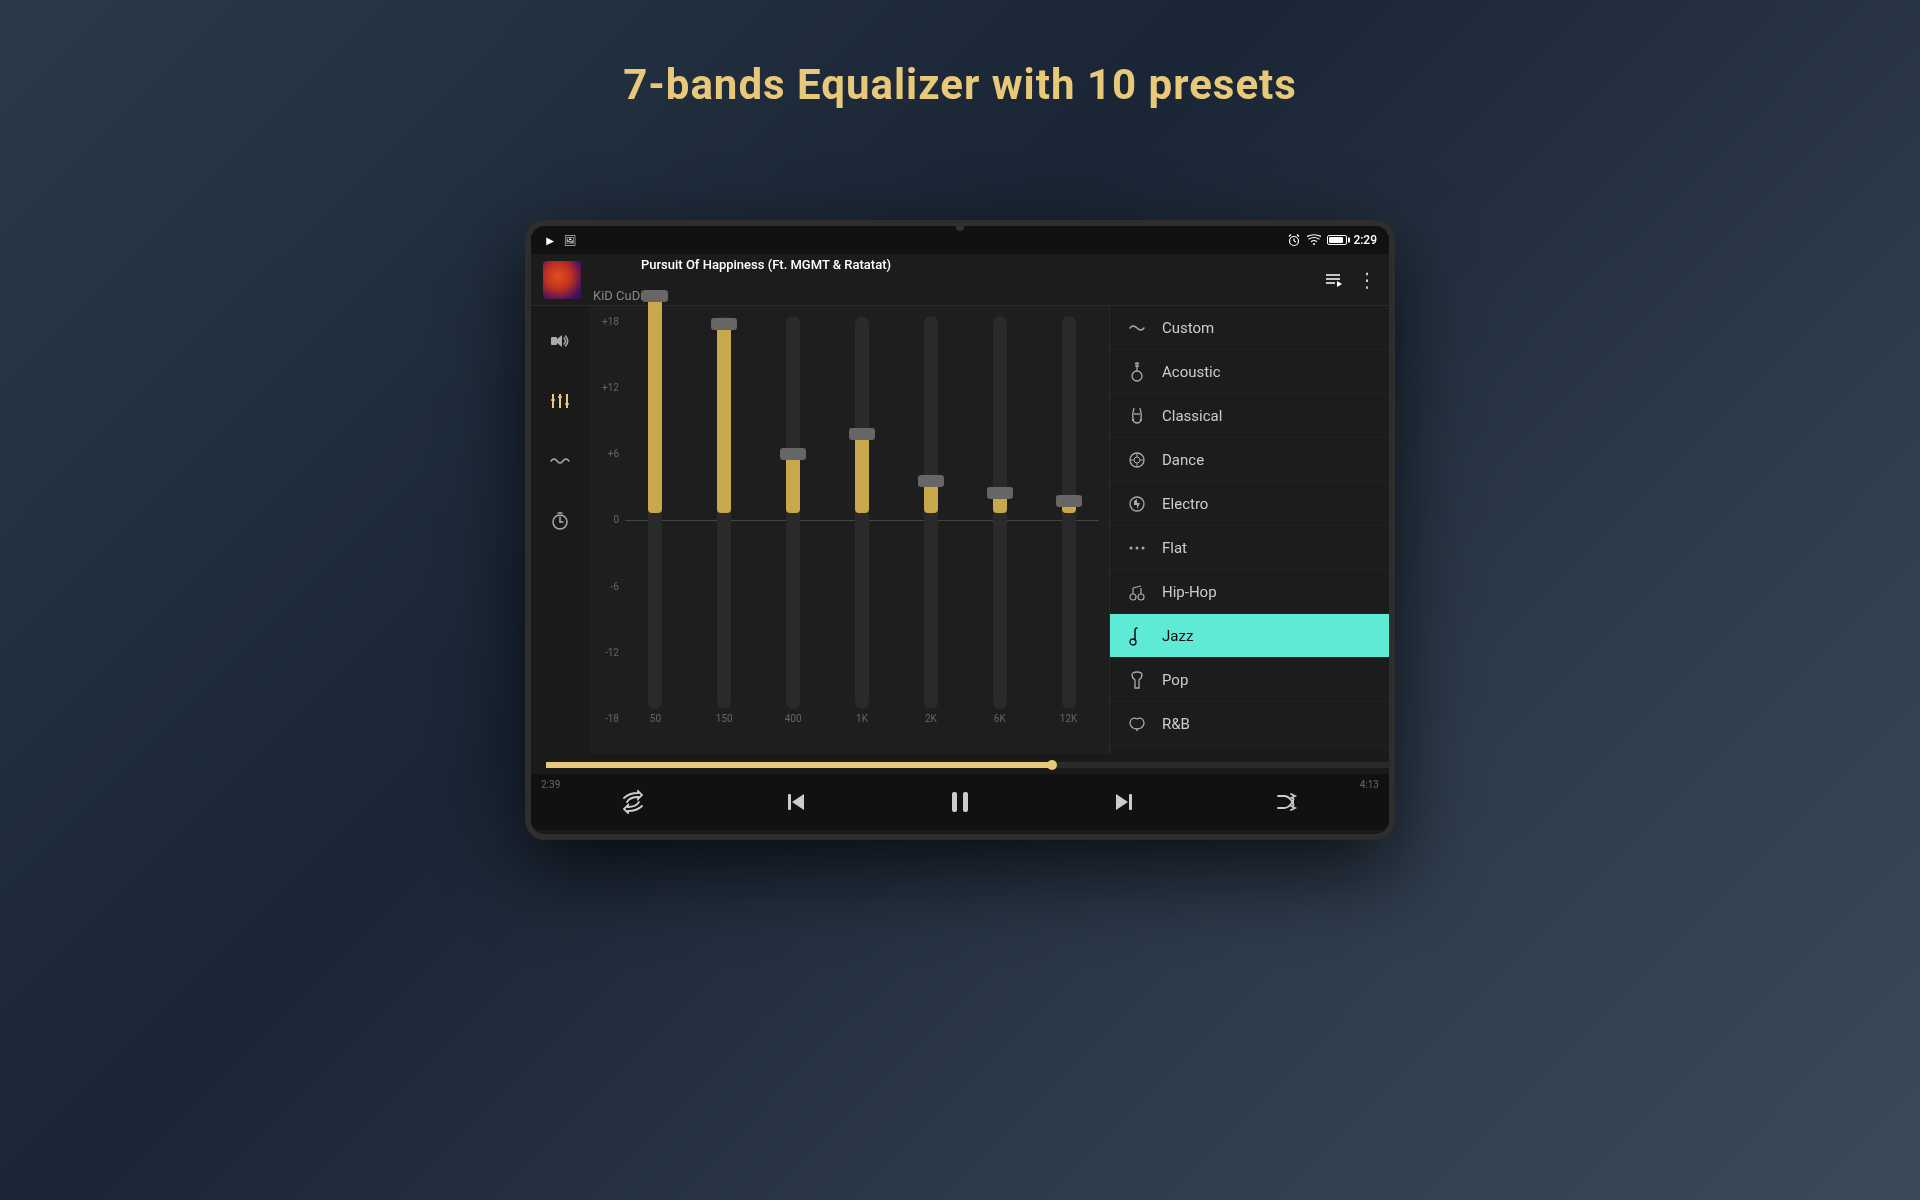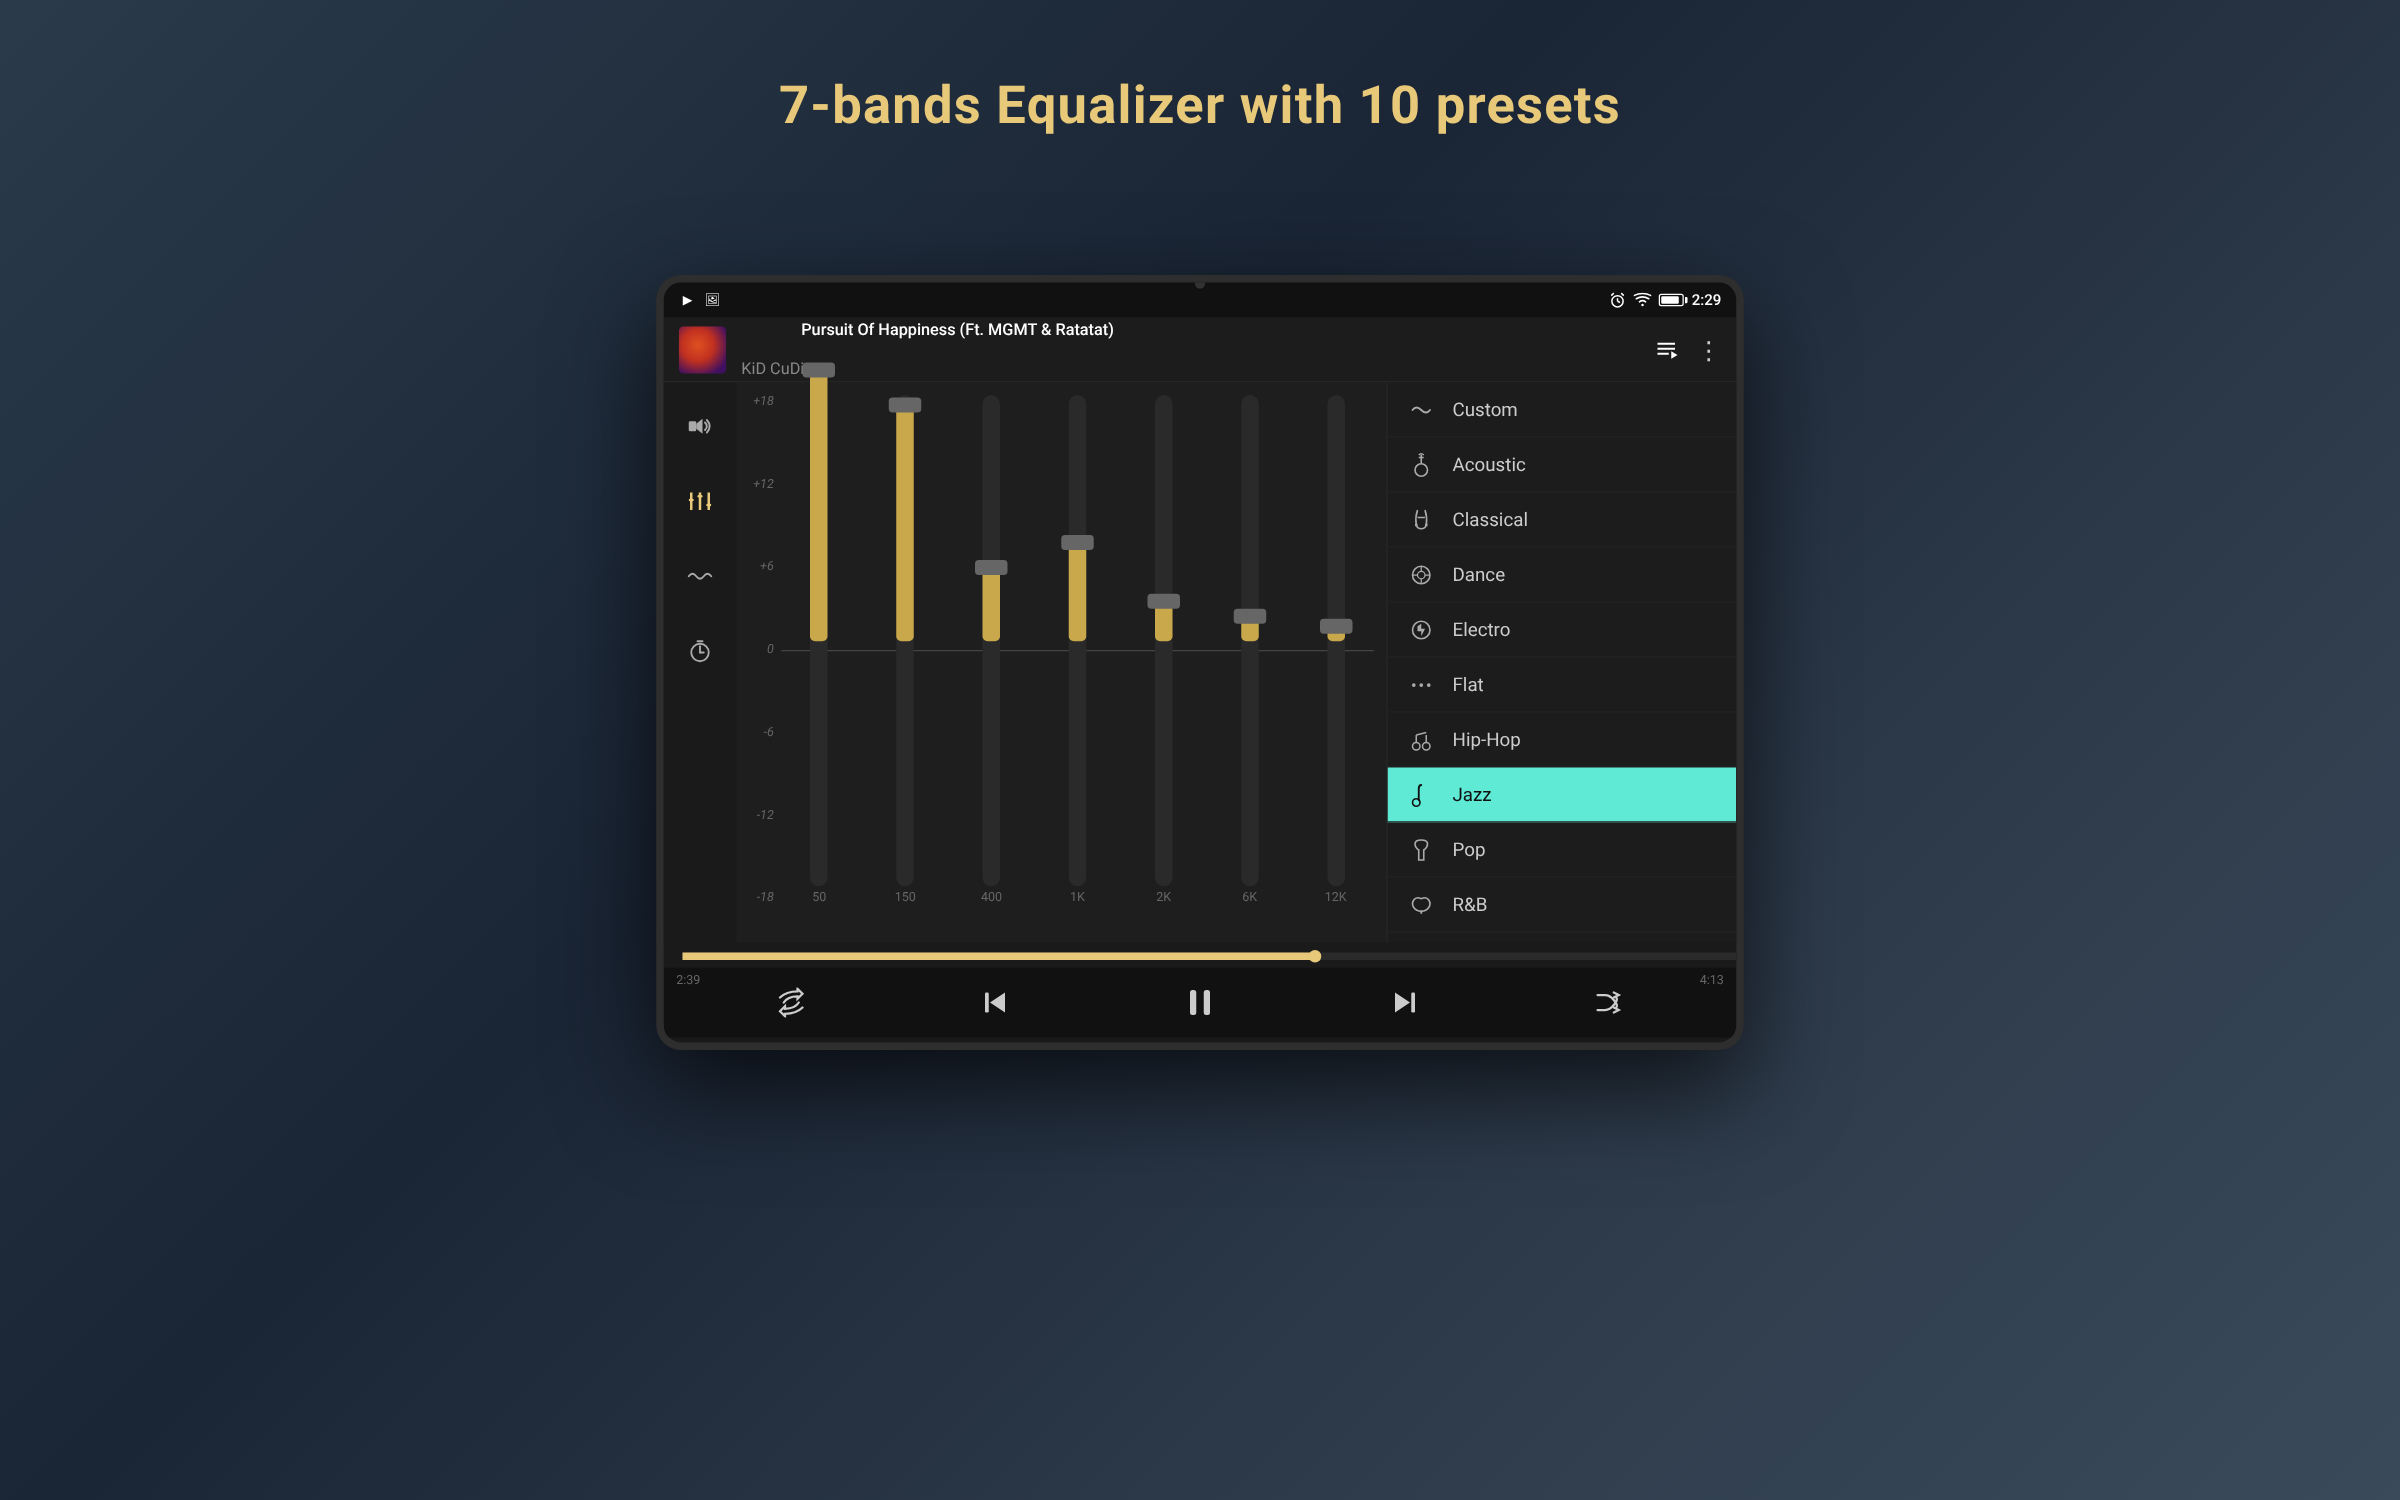--- a/index.html
+++ b/index.html
@@ -426,21 +426,21 @@
             <circle cx="11" cy="12" r="7" stroke="#aaa" stroke-width="1.5"></circle>
             <line x1="11" y1="12" x2="11" y2="7" stroke="#aaa" stroke-width="1.5" stroke-linecap="round"></line>
             <line x1="11" y1="12" x2="14" y2="12" stroke="#aaa" stroke-width="1.5" stroke-linecap="round"></line>
             <line x1="9" y1="3" x2="13" y2="3" stroke="#aaa" stroke-width="1.5" stroke-linecap="round"></line>
           </svg>
         </div>
       </div>
 
       <div class="eq-area" style="position:relative;">
 
-        <div style="position:absolute; left:0; top:10px; bottom:30px; width:36px; display:flex; flex-direction:column; justify-content:space-between; align-items:flex-end; padding-right:6px;font-style:italic;">
+        <div style="position:absolute; left:0; top:10px; bottom:30px; width:36px; display:flex; flex-direction:column; justify-content:space-between; align-items:flex-end; padding-right:6px;">
           <span class="eq-label">+18</span>
           <span class="eq-label">+12</span>
           <span class="eq-label">+6</span>
           <span class="eq-label">0</span>
           <span class="eq-label">-6</span>
           <span class="eq-label">-12</span>
           <span class="eq-label">-18</span>
         </div>
 
         <div style="position:absolute; left:36px; right:10px; height:1px; background:#444; top: calc(10px + (100% - 40px) * 0.5);"></div>

